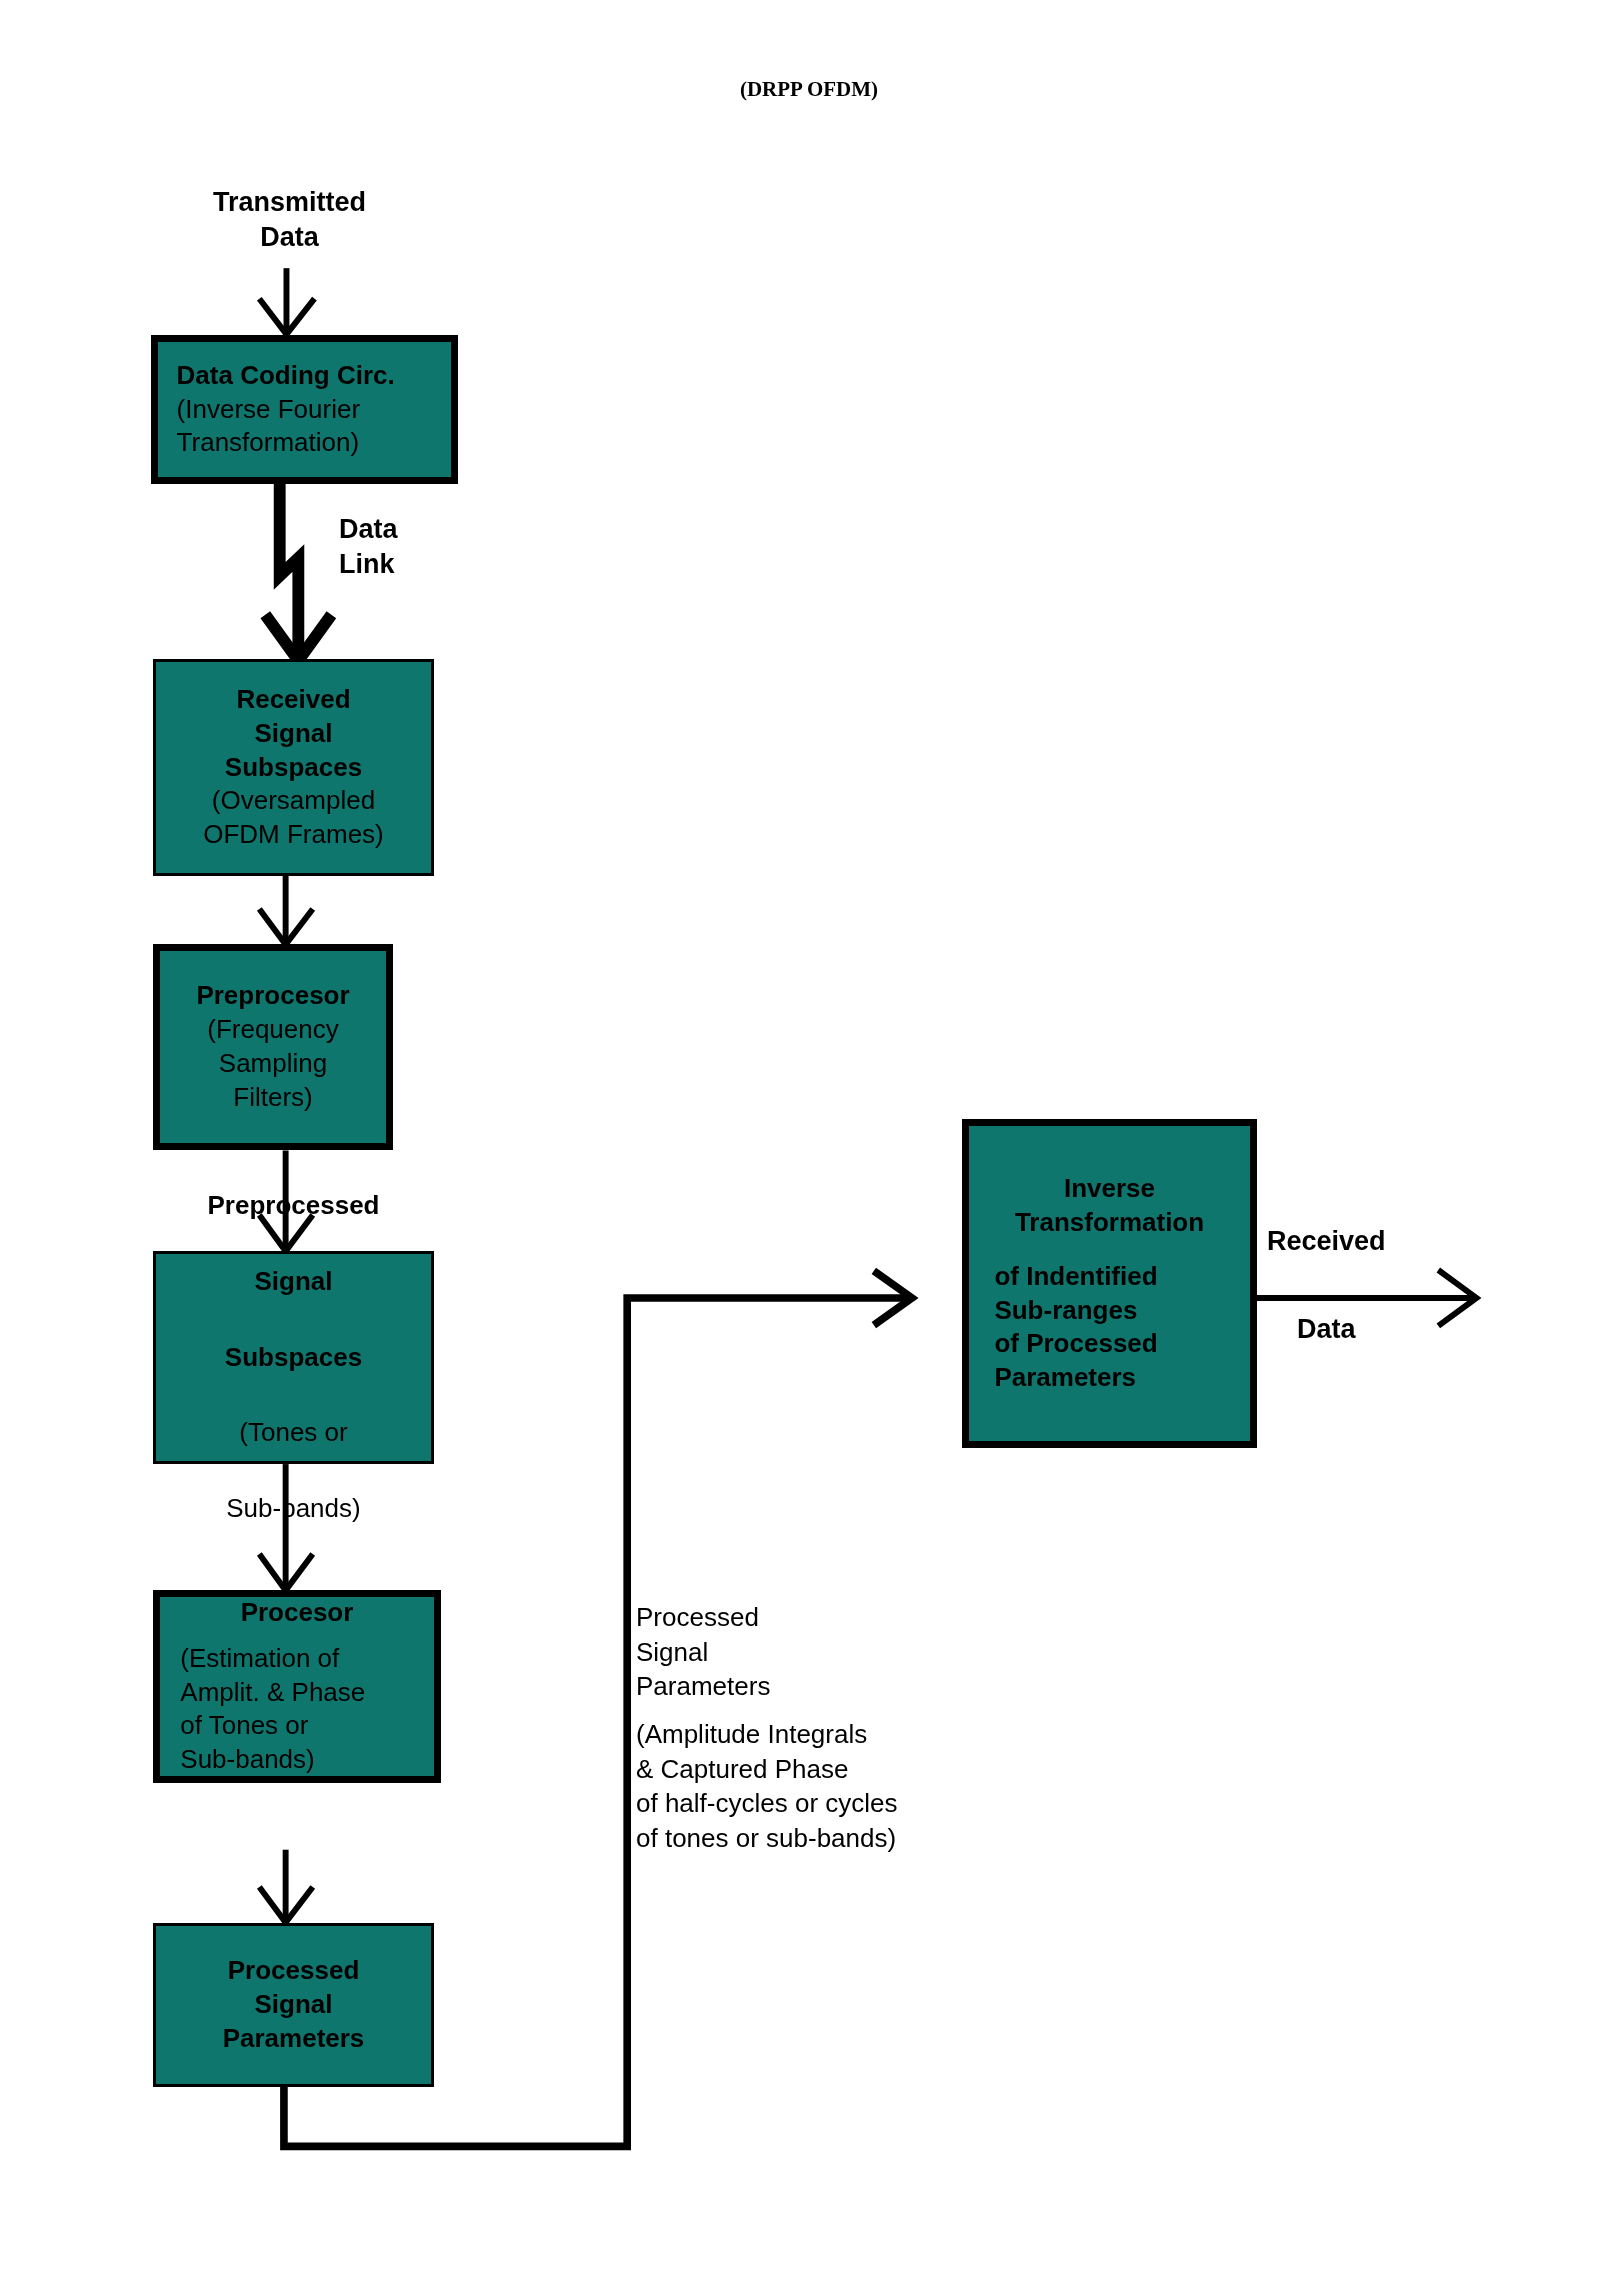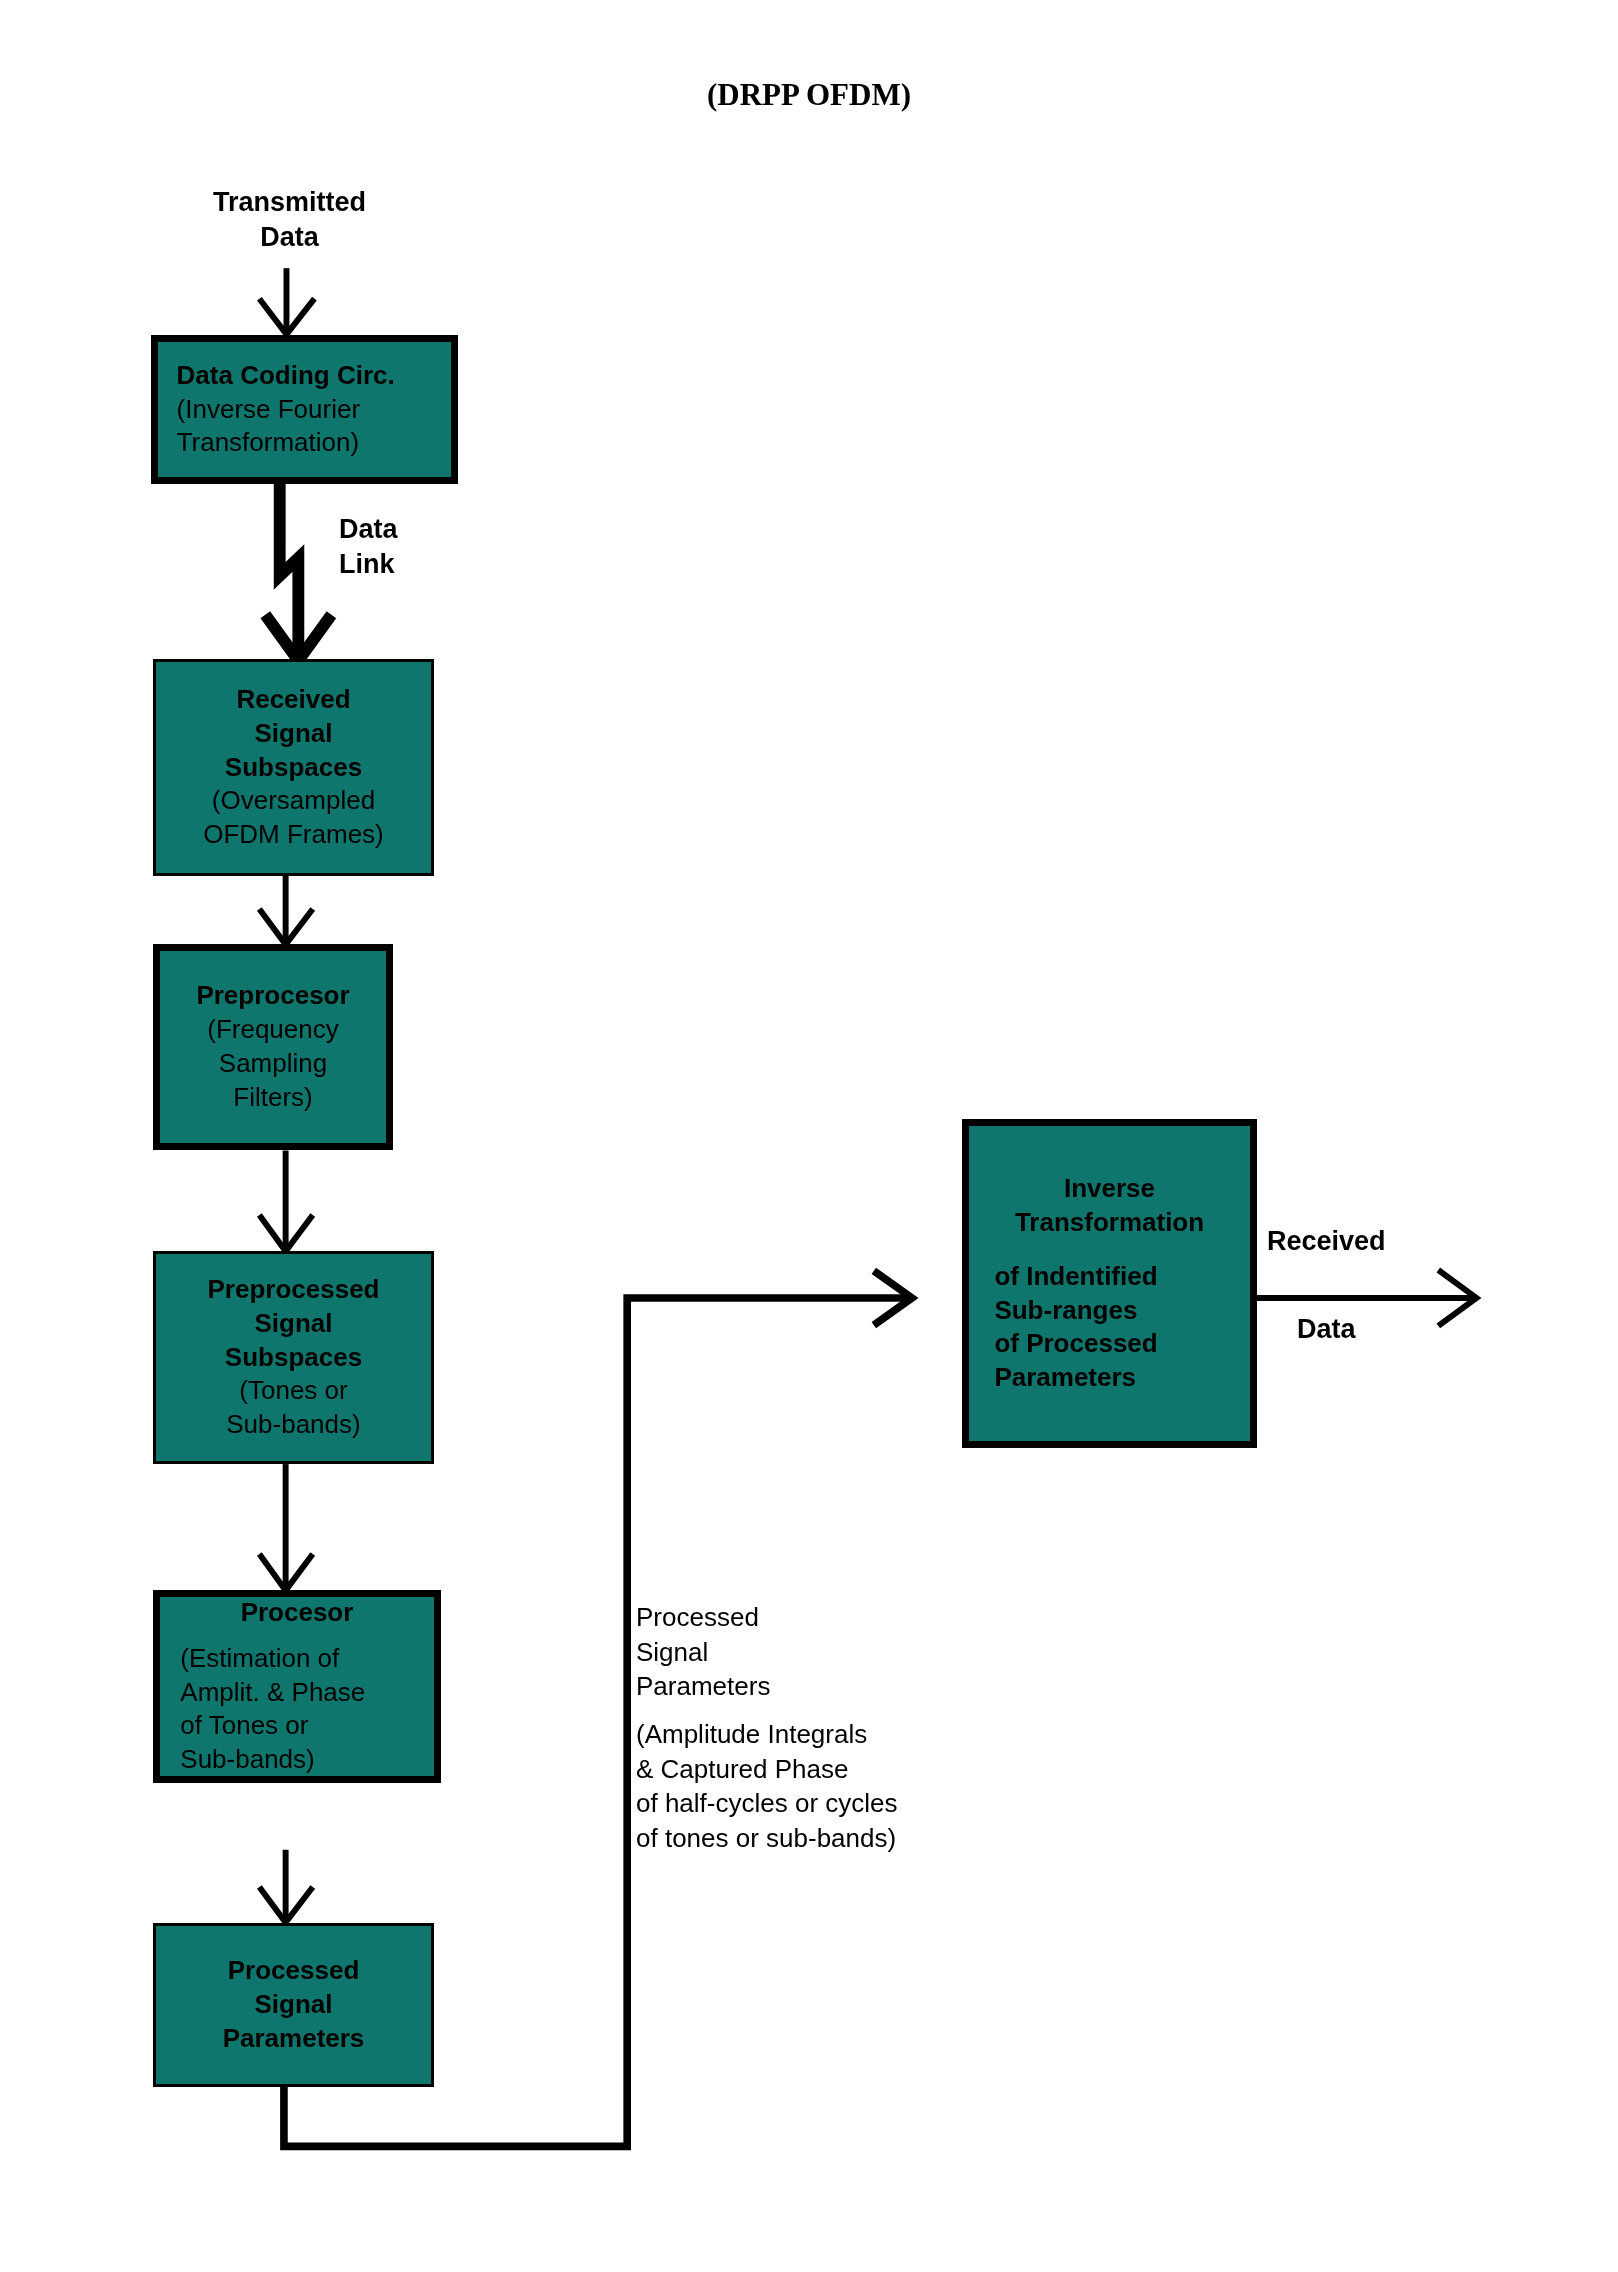--- a/index.html
+++ b/index.html
@@ -3,21 +3,21 @@
 <meta charset="utf-8">
 <style>
   html,body{margin:0;padding:0;background:#ffffff;}
   body{width:1618px;height:2273px;position:relative;
        font-family:"Liberation Sans",sans-serif;color:#000;overflow:hidden;}
 
   
   #title-block{position:absolute;left:0;top:58px;width:1618px;text-align:center;}
   #title-line-1{font-family:"Liberation Serif",serif;font-weight:bold;font-size:31px;
                 letter-spacing:0.2px;white-space:nowrap;}
-  #title-line-2{font-family:"Liberation Serif",serif;font-weight:bold;font-size:31px;
+  #title-line-2{font-family:"Liberation Serif",serif;font-weight:bold;font-size:21px;
                 margin-top:18.6px;white-space:nowrap;}
 
   
   .box{position:absolute;background:#0f766e;box-sizing:border-box;
        display:flex;flex-direction:column;justify-content:center;}
   .box.thin{border:3.4px solid #000;}
   .box.thick{border:7.6px solid #000;}
   .b-line{font-size:26px;line-height:1.30;white-space:nowrap;}
   .b-line.bold{font-weight:bold;}
   .ctr{text-align:center;}
@@ -111,21 +111,21 @@
   <div class="b-line ctr">OFDM Frames)</div>
 </div>
 
 <div class="box thick" style="left:153px;top:944px;width:240px;height:206px;padding:5.1px 0;">
   <div class="b-line bold ctr">Preprocesor</div>
   <div class="b-line ctr">(Frequency</div>
   <div class="b-line ctr">Sampling</div>
   <div class="b-line ctr">Filters)</div>
 </div>
 
-<div class="box thin" style="left:153px;top:1251px;width:281px;height:213px;padding:5.1px 0;">
+<div class="box thin" style="left:153px;top:1251px;width:281px;height:213px;padding:5.1px 0;gap:42px;">
   <div class="b-line bold ctr">Preprocessed</div>
   <div class="b-line bold ctr">Signal</div>
   <div class="b-line bold ctr">Subspaces</div>
   <div class="b-line ctr">(Tones or</div>
   <div class="b-line ctr">Sub-bands)</div>
 </div>
 
 <div class="box thick" style="left:153px;top:1590px;width:288px;height:193px;padding:5.1px 0 5.1px 20.3px;">
   <div class="b-line bold ctr" style="margin-left:-20.3px;margin-bottom:12px;">Procesor</div>
   <div class="b-line lft">(Estimation of</div>

